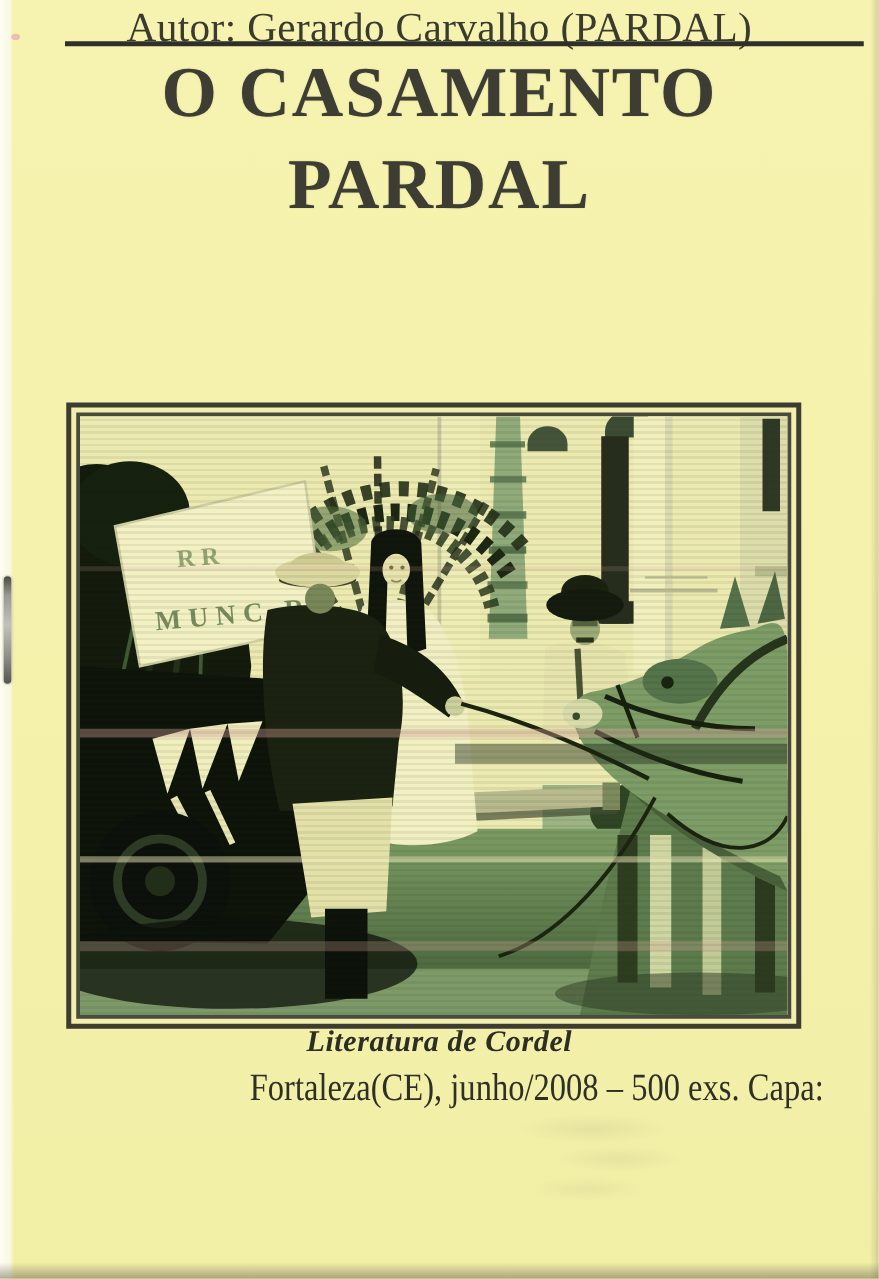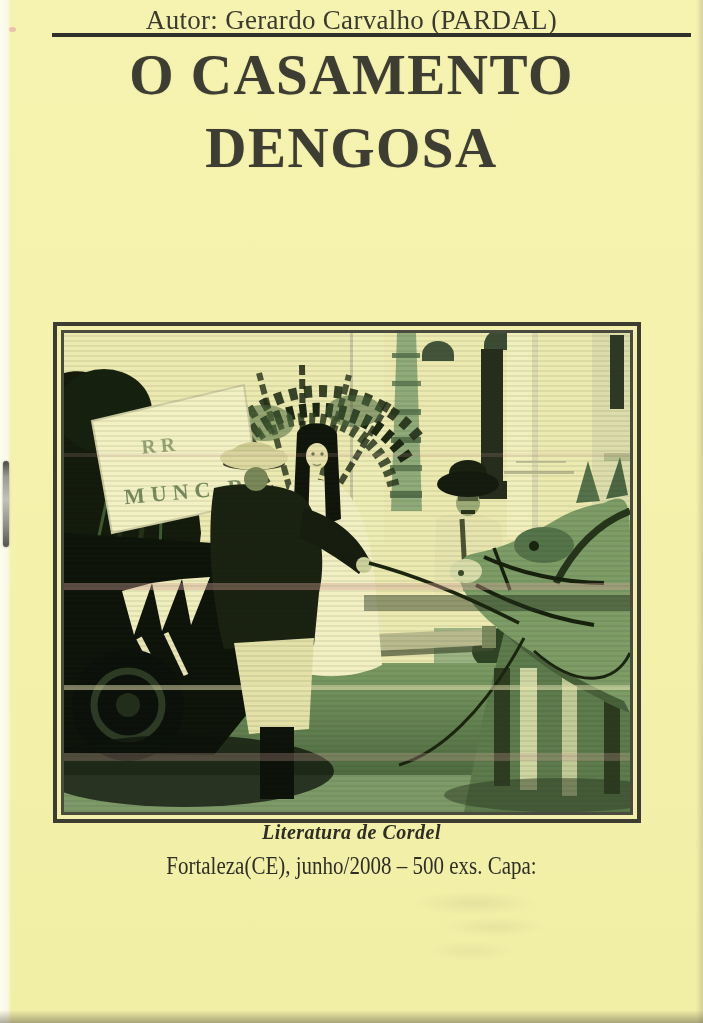--- a/index.html
+++ b/index.html
@@ -15,58 +15,58 @@
     background:linear-gradient(180deg,#4a4a46 0%,#9a9a94 18%,#c2c2ba 45%,#8f8f88 75%,#55554f 100%);
     box-shadow:0 0 2px rgba(60,60,50,.6);}
   .pink-dot{position:absolute;left:9px;top:27px;width:7px;height:5px;border-radius:50%;
     background:#e6b4ac;opacity:.8;}
   .edge-right{position:absolute;right:0;top:0;width:7px;height:100%;
     background:linear-gradient(270deg,rgba(150,145,110,.35),rgba(150,145,110,0));}
   .edge-bottom{position:absolute;left:0;bottom:0;width:100%;height:13px;
     background:linear-gradient(180deg,rgba(110,105,85,0),rgba(110,105,85,.55));}
 
   .author-line{position:absolute;top:5px;left:0;width:100%;text-align:center;
-    font-size:27px;color:#3a3a2f;letter-spacing:.3px;}
+    font-size:33px;color:#3a3a2f;letter-spacing:.3px;}
   .head-rule{position:absolute;top:33px;left:52px;width:639px;height:4px;background:#30302a;}
 
   .title-block{position:absolute;top:38px;left:0;width:100%;text-align:center;
     font-weight:bold;font-size:57px;line-height:73px;letter-spacing:1.5px;color:#3d3d33;
     text-shadow:0 0 1px rgba(60,60,45,.35);}
 
   .photo-frame{position:absolute;left:53px;top:322px;width:588px;height:501px;
     box-sizing:border-box;border:4px solid #3c3c31;padding:4px;background:#f2efad;}
   .photo-inner{position:relative;width:100%;height:100%;box-sizing:border-box;
     border:3px solid #4a4a3e;overflow:hidden;background:#eceab0;}
   .photo-inner svg{display:block;width:100%;height:100%;}
   .photo-inner::after{content:"";position:absolute;inset:0;pointer-events:none;
     background:repeating-linear-gradient(0deg,rgba(30,45,25,.08) 0 2px,rgba(255,255,255,0) 2px 5px);}
 
   .caption-series{position:absolute;top:821px;left:0;width:100%;text-align:center;
-    font-style:italic;font-weight:bold;font-size:20px;color:#2d2d25;letter-spacing:.5px;}
-  .caption-imprint{position:absolute;top:852px;left:0;width:100%;text-align:center;
-    font-size:25px;color:#2f2f27;}
+    font-style:italic;font-weight:bold;font-size:24px;color:#2d2d25;letter-spacing:.5px;}
+  .caption-imprint{position:absolute;top:852px;left:0;width:100%;text-align:right;
+    font-size:31px;color:#2f2f27;}
   .caption-imprint span{display:inline-block;transform:scaleX(.84);white-space:nowrap;}
 
   .ghost-smudge{position:absolute;left:415px;top:885px;width:150px;height:90px;pointer-events:none;
     background:
       radial-gradient(60px 12px at 60px 18px, rgba(140,145,100,.14), rgba(140,145,100,0)),
       radial-gradient(50px 10px at 80px 42px, rgba(140,145,100,.12), rgba(140,145,100,0)),
       radial-gradient(45px 10px at 55px 66px, rgba(140,145,100,.10), rgba(140,145,100,0));}
 </style>
 </head>
 <body>
 
 <div class="page">
 
   <div class="author-line">Autor: Gerardo Carvalho (PARDAL)</div>
   <div class="head-rule"></div>
 
   <div class="title-block">
     <div>O CASAMENTO</div>
-    <div>DENGOSA</div>
+    <div>PARDAL</div>
   </div>
 
   <div class="photo-frame">
     <div class="photo-inner">
       <svg viewBox="0 0 566 479" preserveAspectRatio="none">
         <defs>
           <linearGradient id="groundG" x1="0" y1="0" x2="0" y2="1">
             <stop offset="0" stop-color="#7c9c64"></stop>
             <stop offset="1" stop-color="#3f5a34"></stop>
           </linearGradient>

